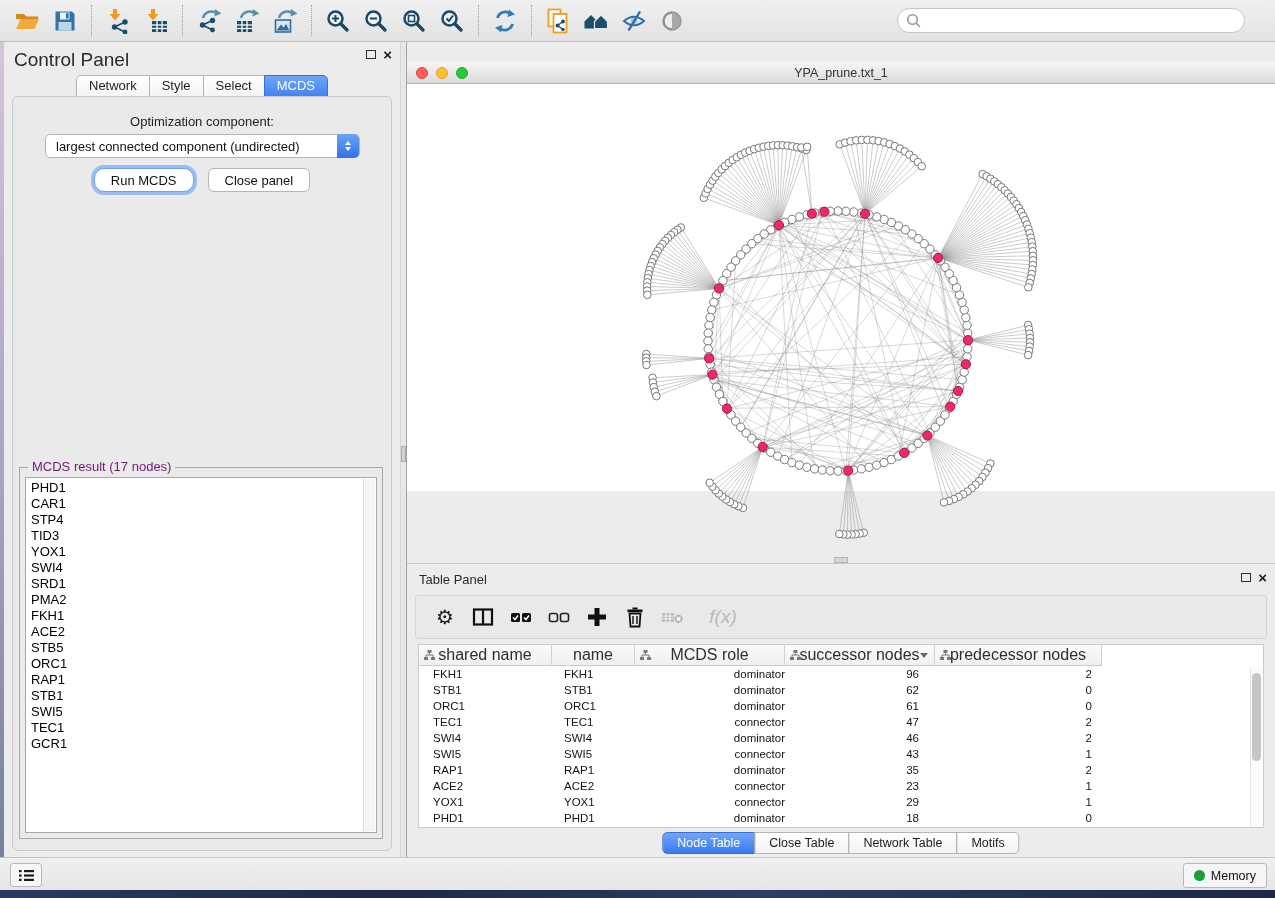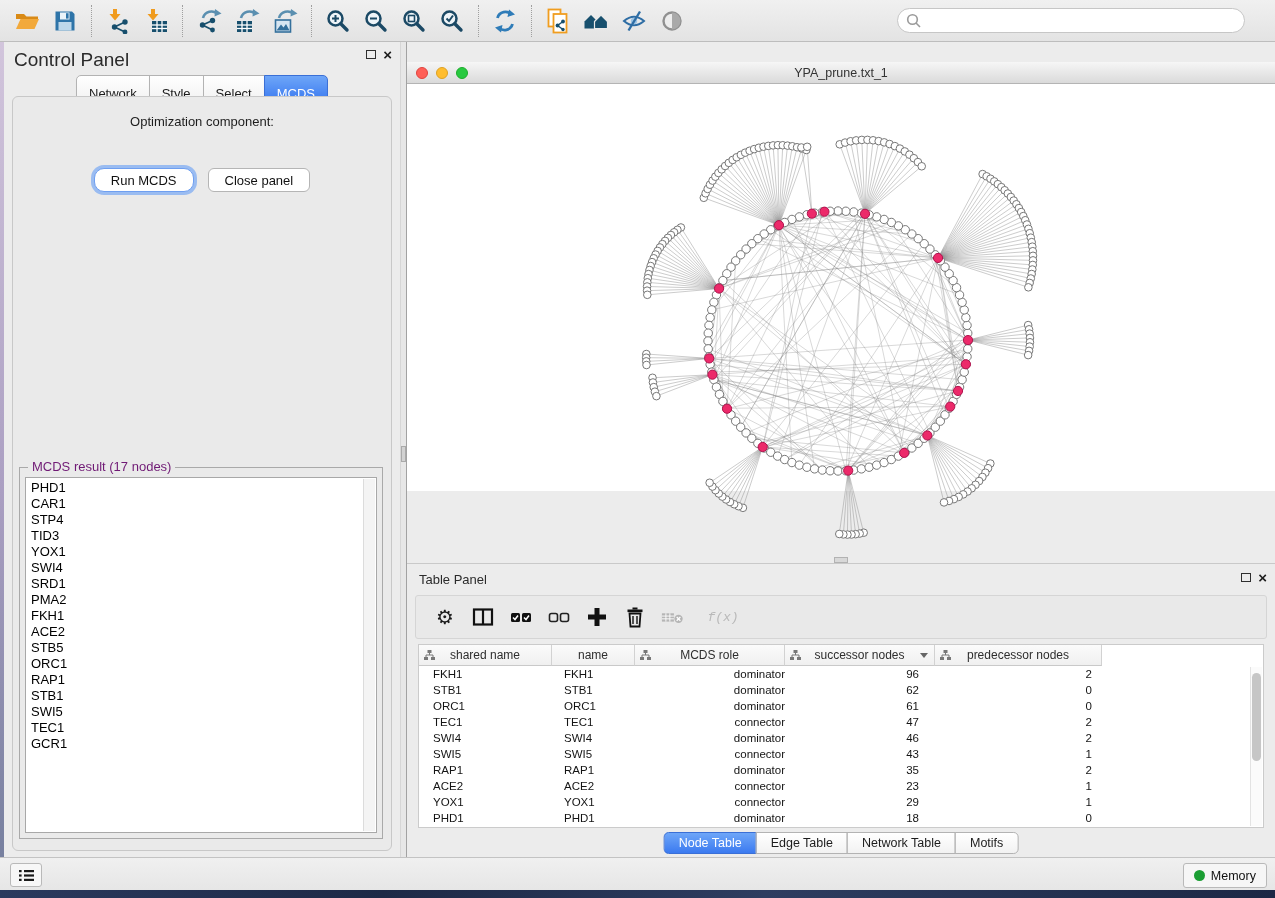--- a/index.html
+++ b/index.html
@@ -24,21 +24,21 @@
 
   
   .control-panel { position:absolute; left:4px; top:42px; width:396px; height:815px; background:#ececec; }
   .panel-titlebar { position:relative; height:27px; }
   .panel-title { position:absolute; left:10px; top:7px; font-size:19px; color:#2b2b2b; }
   .wicons { position:absolute; right:8px; top:7px; display:flex; align-items:center; gap:7px; }
   .float-ic { width:10px; height:9px; border:1.5px solid #2e2e2e; display:inline-block; }
   .close-ic { font-size:15px; font-weight:700; color:#1c1c1c; line-height:11px; }
 
   .seg { display:inline-flex; }
-  .seg .tab { height:27px; line-height:19px; padding:8px 12px; background:linear-gradient(#ffffff,#f2f2f2);
+  .seg .tab { height:27px; line-height:19px; padding:0 12px; background:linear-gradient(#ffffff,#f2f2f2);
     border:1px solid #b3b3b3; margin-left:-1px; font-size:13px; color:#1c1c1c; white-space:nowrap; }
   .seg .tab:first-child { border-radius:5px 0 0 5px; margin-left:0; }
   .seg .tab:last-child { border-radius:0 5px 5px 0; }
   .seg .tab.active { background:linear-gradient(#6ea6f8,#3b7af0); border-color:#3a6fd6; color:#fff; }
   .cp-tabs { position:absolute; top:33px; left:50%; transform:translateX(-50%); }
 
   .tab-body { position:absolute; left:8px; right:8px; top:54px; bottom:6px;
     background:#eaeaea; border:1px solid #c8c8c8; border-radius:6px; }
   .opt-label { position:absolute; top:17px; width:100%; text-align:center; font-size:13px; color:#1d1d1d; }
   .dropdown { position:absolute; top:37px; left:32px; width:315px; height:24px; background:#fff;
@@ -75,26 +75,26 @@
   .net-title { position:absolute; width:100%; text-align:center; top:4px; font-size:12.5px; color:#333; }
   .net-canvas { position:absolute; top:22px; left:0; right:0; bottom:0; background:#fff; }
 
   .table-panel { position:absolute; top:521px; left:0; right:0; bottom:0; background:#ececec; border-top:1px solid #c9c9c9; }
   .tp-titlebar { position:relative; height:28px; }
   .tp-title { position:absolute; left:12px; top:8px; font-size:13px; color:#2b2b2b; }
   .tp-toolbar { position:absolute; left:8px; right:8px; top:31px; height:44px; background:#e9e9e9;
     border:1px solid #d5d5d5; border-radius:3px; display:flex; align-items:center; padding-left:17px; gap:14px; }
   .ticon { width:24px; height:24px; display:flex; align-items:center; justify-content:center; }
   .gear-glyph { font-size:20px; color:#1a1a1a; font-family:"DejaVu Sans",sans-serif; line-height:24px; }
-  .fx { font-family:Liberation Mono, monospace; font-style:italic; font-size:13px; color:#b9b9b9;margin-left:12px; }
+  .fx { font-family:Liberation Sans, sans-serif; font-style:italic; font-size:19px; color:#b9b9b9;margin-left:12px; }
 
   .tbl { position:absolute; left:11px; top:80px; right:11px; bottom:29px; background:#fff; border:1px solid #cbcbcb; }
   .thead { display:flex; height:21px; background:linear-gradient(#fbfbfb,#efefef); width:max-content; }
   .th { position:relative; border-right:1px solid #d2d2d2; border-bottom:1px solid #c9c9c9;
-    display:flex; align-items:center; justify-content:center; font-size:12px; color:#2e2e2e; }
+    display:flex; align-items:center; justify-content:center; font-size:16px; color:#2e2e2e; }
   .w0{width:133px} .w1{width:83px} .w2{width:150px} .w3{width:150px} .w4{width:167px}
   .tree-ic { position:absolute; left:5px; top:5px; }
   .sort-desc { position:absolute; right:6px; top:8px; width:0; height:0;
     border-left:4px solid transparent; border-right:4px solid transparent; border-top:5px solid #666; }
   .tr { display:flex; height:16px; line-height:16px; font-size:11.5px; color:#141414; }
   .td { overflow:hidden; white-space:nowrap; }
   .td.c0 { width:133px; padding-left:14px; }
   .td.c1 { width:83px;  padding-left:12px; }
   .td.c2 { width:150px; padding-left:8px;text-align:right; }
   .td.c3 { width:150px; text-align:right; padding-right:16px; }
@@ -292,20 +292,27 @@
     </span>
   </div>
   <div class="seg cp-tabs">
     <span class="tab">Network</span>
     <span class="tab">Style</span>
     <span class="tab">Select</span>
     <span class="tab active">MCDS</span>
   </div>
   <div class="tab-body">
     <div class="opt-label">Optimization component:</div>
+    <div class="dropdown">
+      <span class="dd-text">largest connected component (undirected)</span>
+      <span class="dd-cap">
+          <span class="tri-up"></span>
+          <span class="tri-down"></span>
+        </span>
+    </div>
     <div class="btn-row">
       <button class="mac-btn focus-ring">Run MCDS</button>
       <button class="mac-btn">Close panel</button>
     </div>
     <div class="groupbox">
       <span class="groupbox-label">MCDS result (17 nodes)</span>
       <div class="listbox">
         <div id="mcds-list">
             <div class="list-item">PHD1</div>
             <div class="list-item">CAR1</div>
@@ -1130,21 +1137,21 @@
             <div class="td c4">0</div>
           </div>
         </div>
       <div class="tbl-scroll">
         <div class="tbl-thumb"></div>
       </div>
     </div>
 
     <div class="seg tp-tabs">
       <span class="tab active">Node Table</span>
-      <span class="tab">Edge Table</span>
+      <span class="tab">Close Table</span>
       <span class="tab">Network Table</span>
       <span class="tab">Motifs</span>
     </div>
   </div>
 </div>
 
 <div class="statusbar">
   <div class="menu-btn">
     <svg width="17" height="13" viewBox="0 0 17 13">
         <g fill="#1a1a1a">

